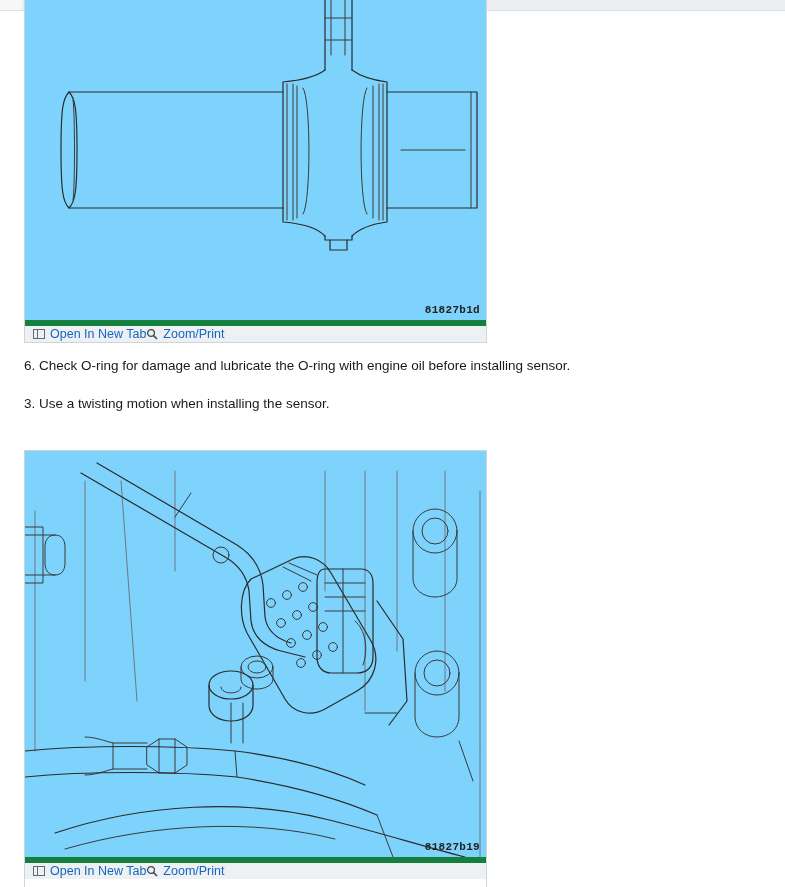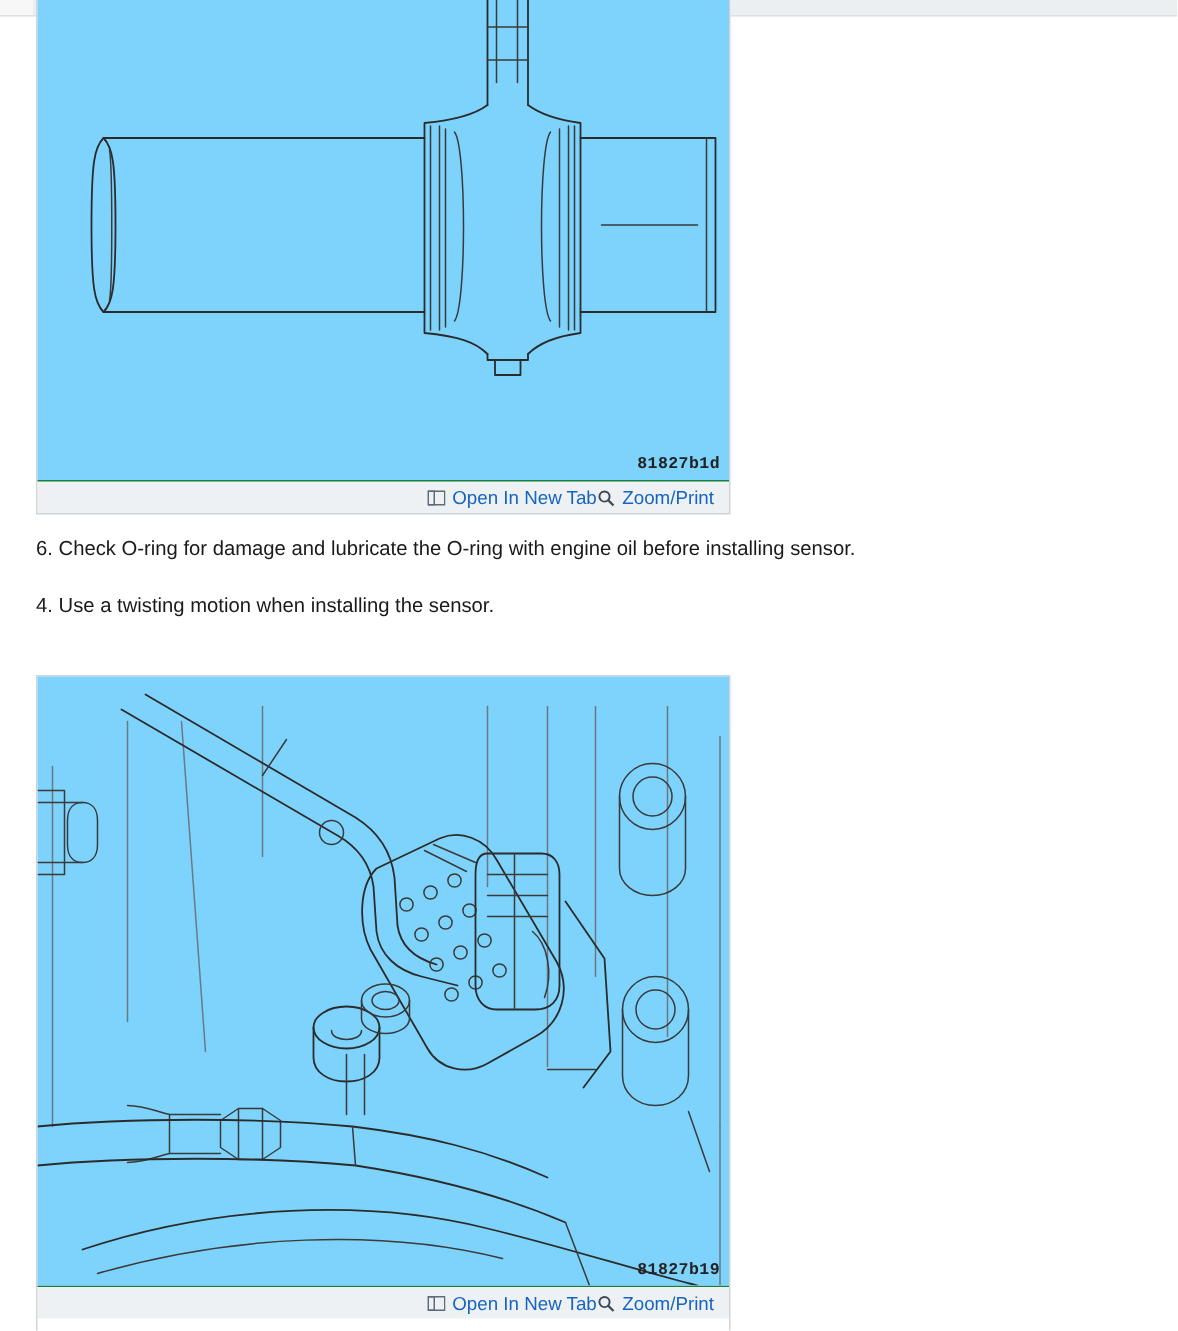--- a/index.html
+++ b/index.html
@@ -63,24 +63,24 @@
     bottom: 4px;
     font-family: "Liberation Mono", monospace;
     font-size: 11px;
     font-weight: bold;
     color: #222;
     letter-spacing: 0.3px;
   }
   .figure-bar {
     height: 22px;
     background: #eef1f4;
-    border-top: 1px solid #15803d;
+    border-top: 6px solid #15803d;
     display: flex;
     align-items: center;
-    justify-content: flex-end;
+    justify-content: flex-start;
     padding: 0 8px;
     box-sizing: border-box;
   }
   .bar-link {
     display: inline-flex;
     align-items: center;
     gap: 5px;
     color: #1565c0;
     font-size: 12.5px;
     text-decoration: none;
@@ -194,21 +194,21 @@
               <circle cx="5" cy="5" r="3.4" fill="none" stroke="#3d4a55" stroke-width="1.3"></circle>
               <line x1="7.6" y1="7.6" x2="11" y2="11" stroke="#3d4a55" stroke-width="1.5"></line>
             </svg>
           </span>
           <span>Zoom/Print</span>
         </a>
       </div>
     </div>
 
     <div class="step" style="top:347px;">6. Check O-ring for damage and lubricate the O-ring with engine oil before installing sensor.</div>
-    <div class="step" style="top:385px;">4. Use a twisting motion when installing the sensor.</div>
+    <div class="step" style="top:385px;">3. Use a twisting motion when installing the sensor.</div>
 
     <div class="figure" style="left:24px; top:440px; width:463px; height:554px;">
       <div class="figure-canvas" style="height:406px;">
         <svg viewBox="0 0 461 406" width="461" height="406">
 
           <path class="ln-light" d="M10 60 L10 300"></path>
           <path class="ln-light" d="M60 30 L60 230"></path>
           <path class="ln-light" d="M96 30 L112 250"></path>
           <path class="ln-light" d="M150 20 L150 120"></path>
           <path class="ln-light" d="M300 20 L300 140"></path>

